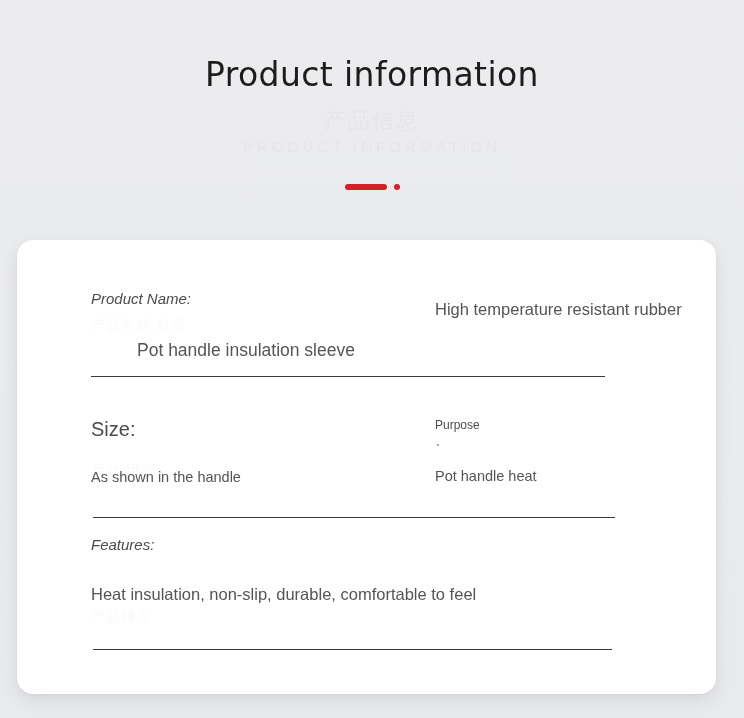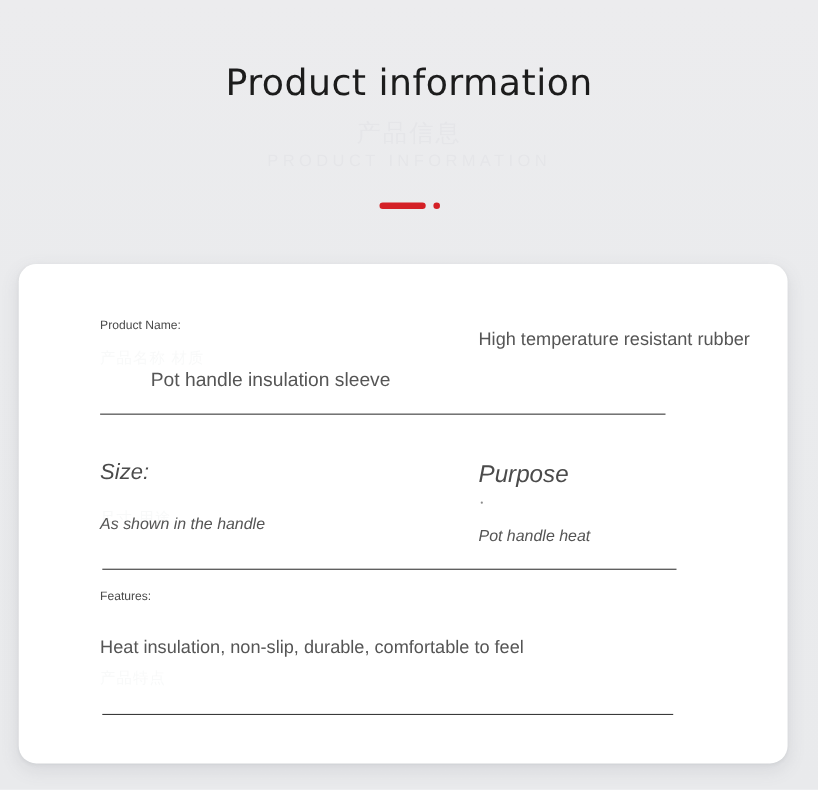--- a/index.html
+++ b/index.html
@@ -100,21 +100,21 @@
   }
 
   
   .info-row {
     position: absolute;
     left: 0;
     width: 100%;
   }
 
   .row-1 { top: 50px;  height: 139px; }
-  .row-2 { top: 178px; height: 139px; font-style: italic; }
+  .row-2 { top: 178px; height: 139px; }
   .row-3 { top: 296px; height: 132px; }
 
   .col {
     position: absolute;
     top: 0;
   }
 
   .col-left  { left: 74px;  width: 300px; }
   .col-right { left: 418px; width: 290px; }
 
@@ -123,22 +123,22 @@
     font-weight: 400;
     white-space: nowrap;
   }
   .field-value {
     color: #555555;
     font-weight: 400;
     margin-top: 20px;
   }
 
   
-  .label-sm  { font-size: 11px; }
-  .label-md  { font-size: 22px; }
+  .label-sm  { font-size: 15px; font-style: italic; }
+  .label-md  { font-size: 12px; }
   .label-lg  { font-size: 20px; }
 
   .value-sm  { font-size: 14.5px; }
   .value-md  { font-size: 16.5px; }
   .value-lg  { font-size: 17.5px; margin-left: 46px; }
 
   .gap-a  { margin-top: 33px; }
   .gap-b  { margin-top: 32px; }
   .gap-c  { margin-top: 10px; }
   .gap-d  { margin-top: 28px; }

